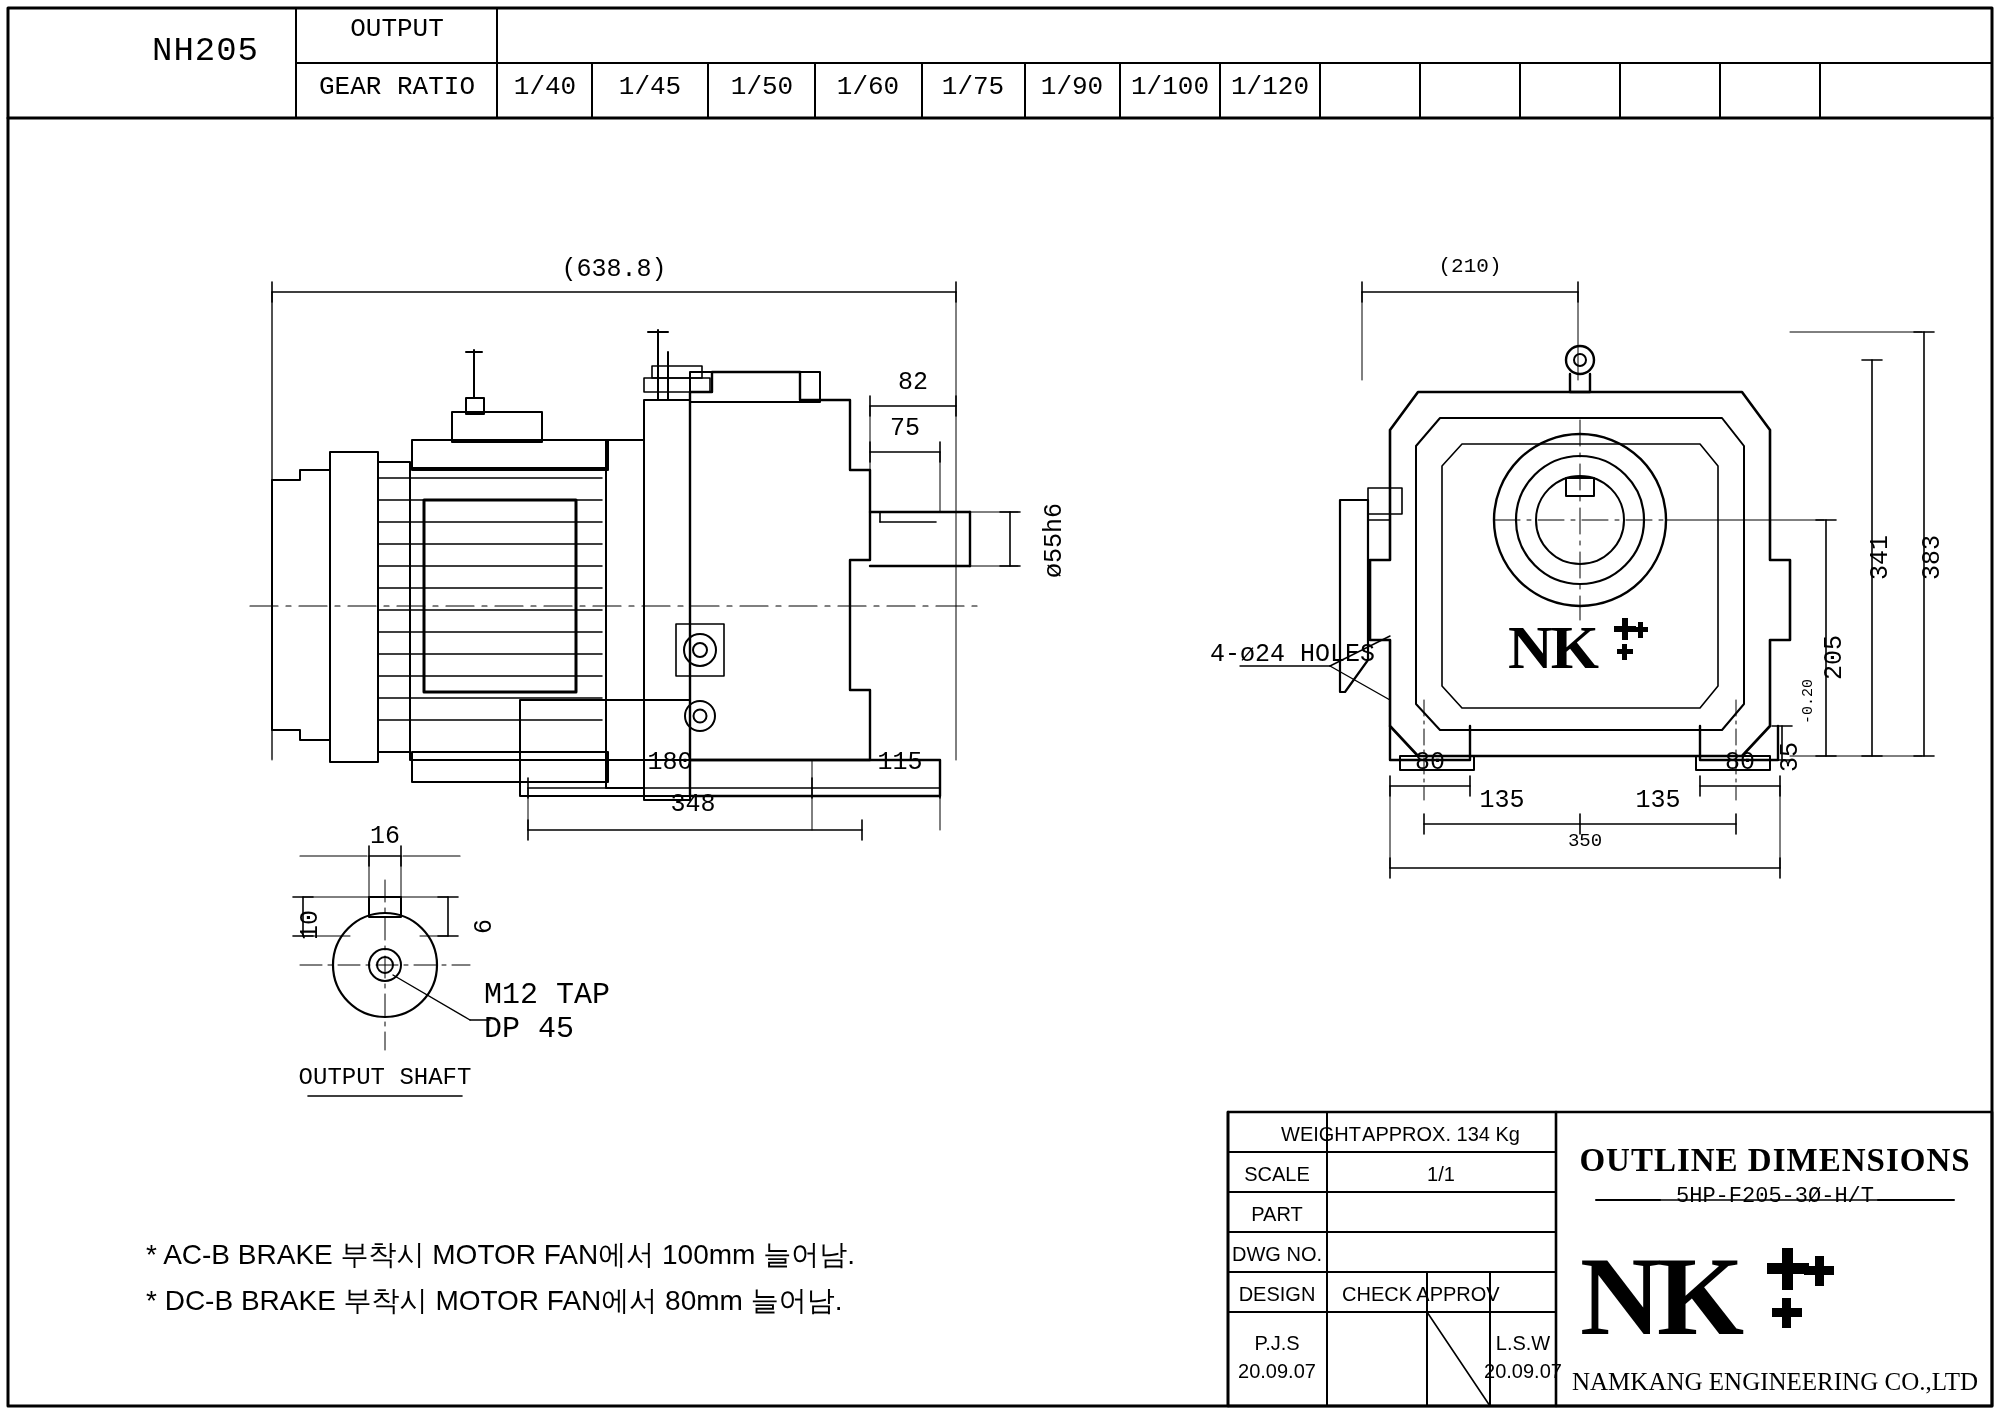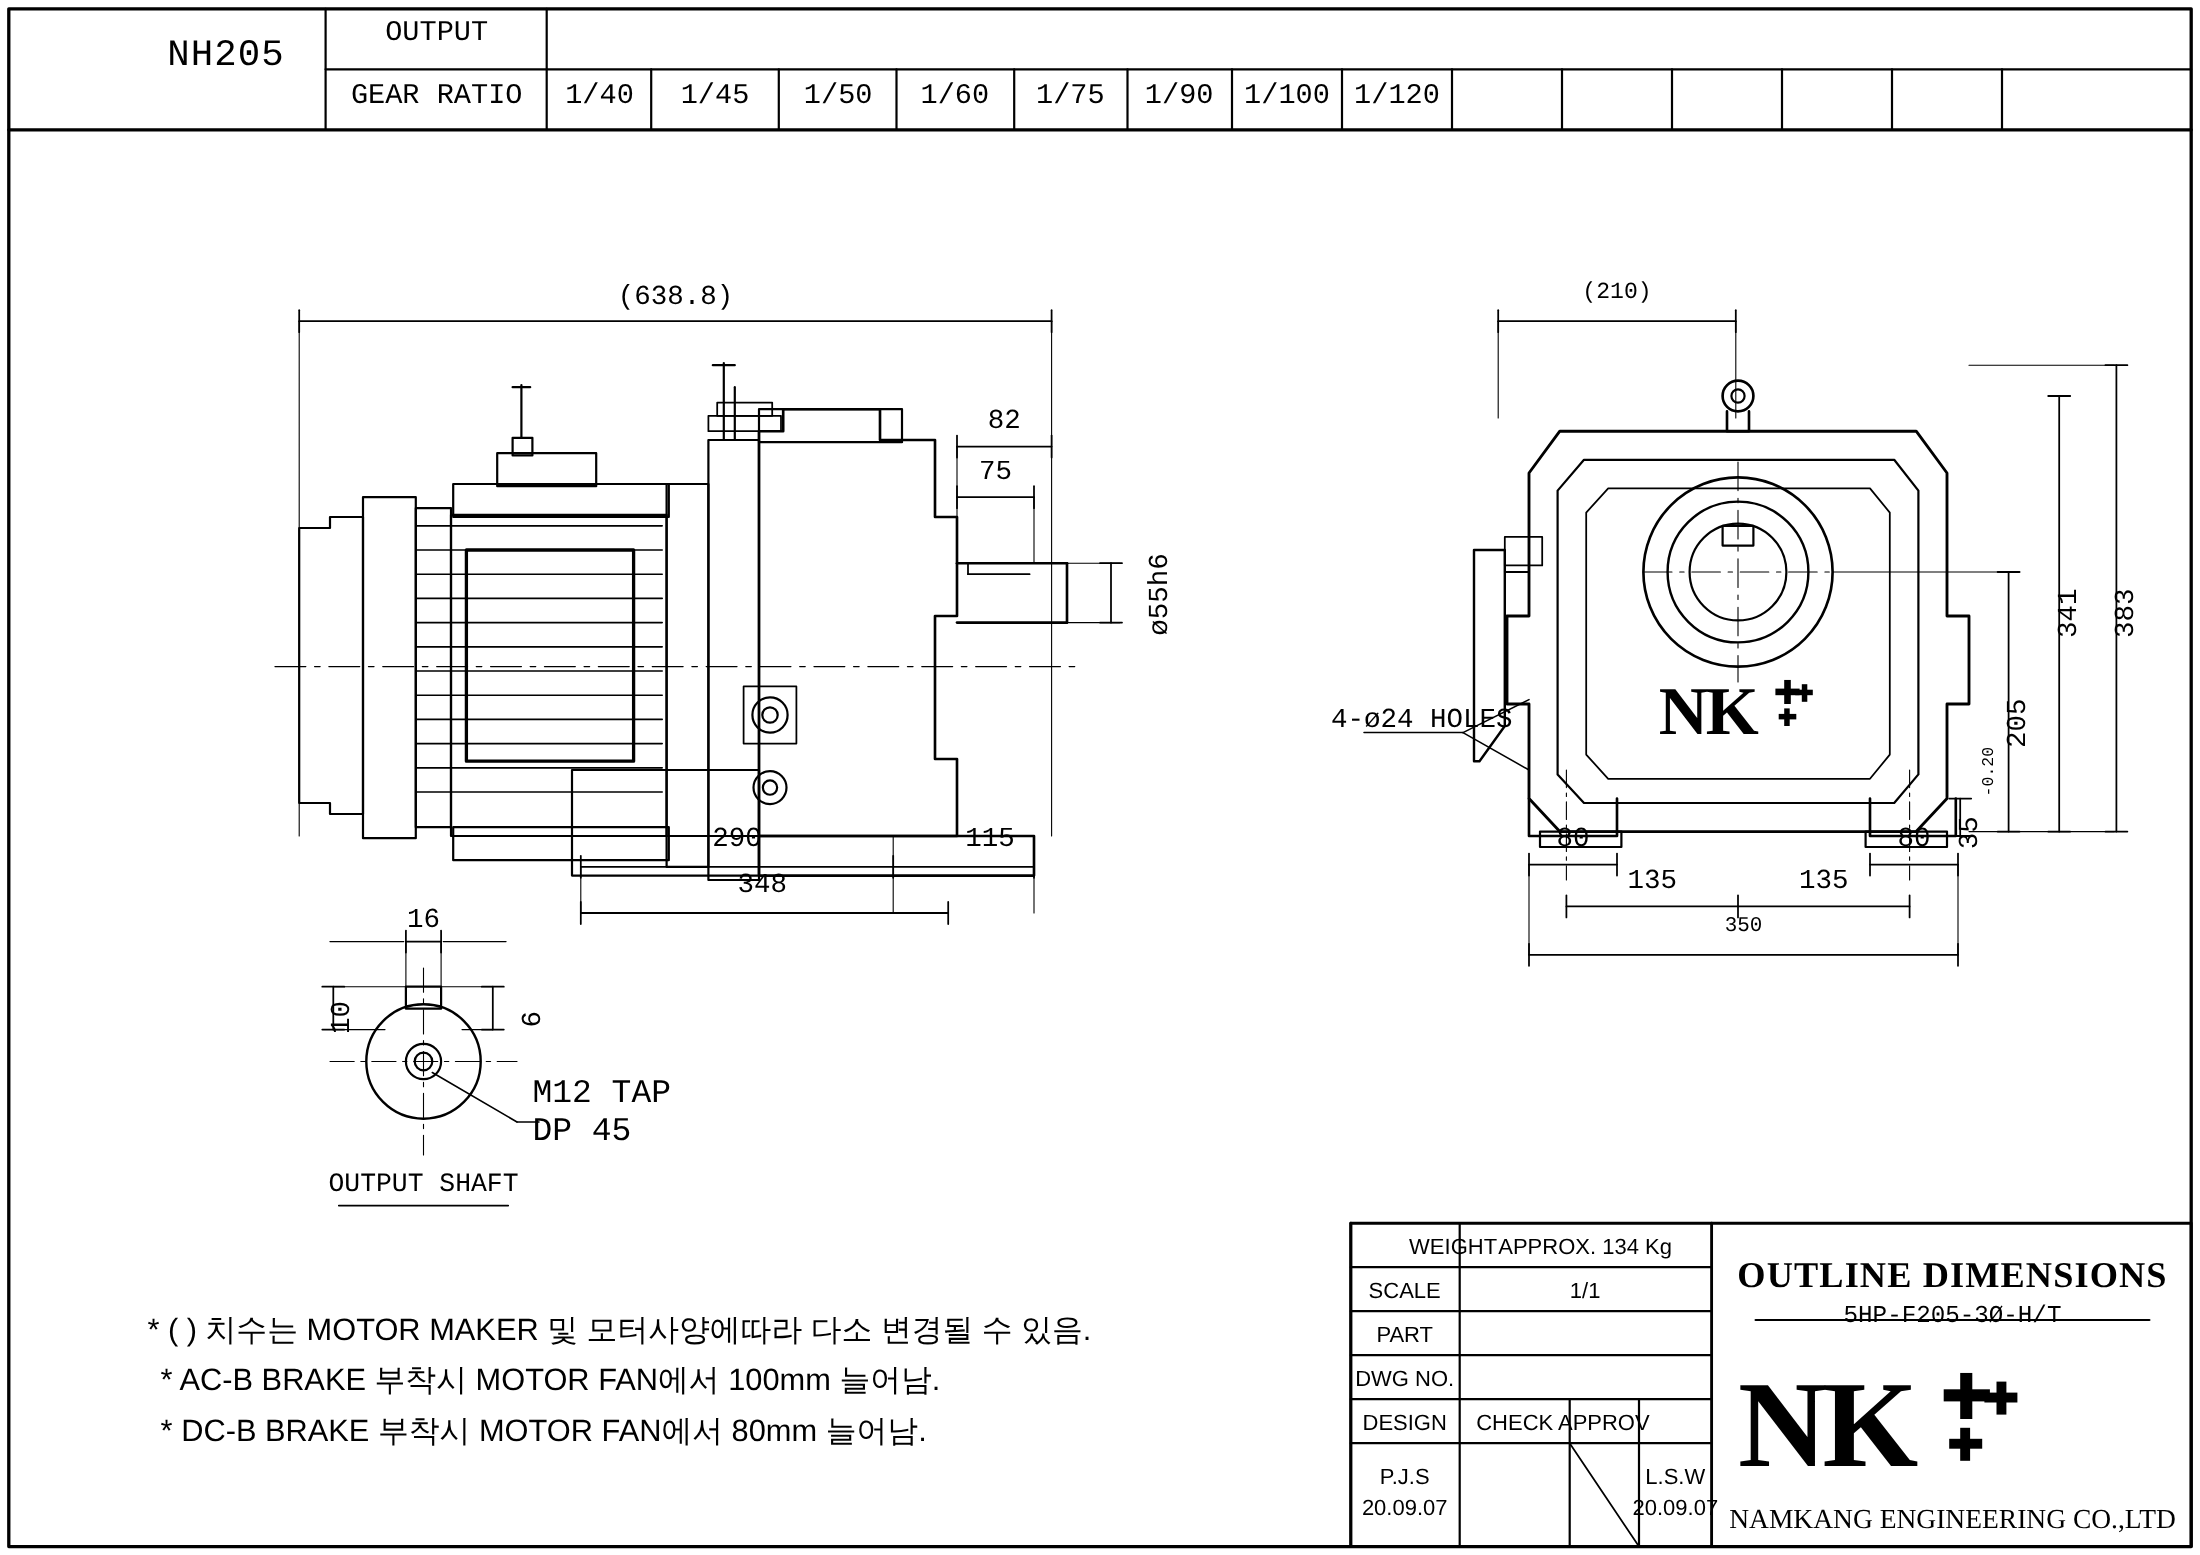--- a/index.html
+++ b/index.html
@@ -281,21 +281,21 @@
   <div class="txt mono ctr" style="left:868px;top:72px;font-size:26px;">1/60</div>
   <div class="txt mono ctr" style="left:973px;top:72px;font-size:26px;">1/75</div>
   <div class="txt mono ctr" style="left:1072px;top:72px;font-size:26px;">1/90</div>
   <div class="txt mono ctr" style="left:1170px;top:72px;font-size:26px;">1/100</div>
   <div class="txt mono ctr" style="left:1270px;top:72px;font-size:26px;">1/120</div>
 
   <div class="txt mono ctr" style="left:614px;top:255px;font-size:25px;">(638.8)</div>
   <div class="txt mono ctr" style="left:913px;top:368px;font-size:25px;">82</div>
   <div class="txt mono ctr" style="left:905px;top:414px;font-size:25px;">75</div>
   <div class="txt mono rot90" style="left:1040px;top:578px;font-size:25px;">ø55h6</div>
-  <div class="txt mono ctr" style="left:670px;top:748px;font-size:25px;">290</div>
+  <div class="txt mono ctr" style="left:670px;top:748px;font-size:25px;">180</div>
   <div class="txt mono ctr" style="left:900px;top:748px;font-size:25px;">115</div>
   <div class="txt mono ctr" style="left:693px;top:790px;font-size:25px;">348</div>
 
   <div class="txt mono ctr" style="left:1470px;top:255px;font-size:21px;">(210)</div>
   <div class="txt mono" style="left:1210px;top:640px;font-size:25px;">4-ø24 HOLES</div>
   <div class="txt mono rot90" style="left:1918px;top:580px;font-size:25px;">383</div>
   <div class="txt mono rot90" style="left:1866px;top:580px;font-size:25px;">341</div>
   <div class="txt mono rot90" style="left:1820px;top:680px;font-size:25px;">205</div>
   <div class="txt mono rot90" style="left:1800px;top:688px;font-size:15px;">0</div>
   <div class="txt mono rot90" style="left:1800px;top:724px;font-size:15px;">-0.2</div>
@@ -322,21 +322,20 @@
     </span>
   </div>
 
   <div class="txt mono ctr" style="left:385px;top:822px;font-size:25px;">16</div>
   <div class="txt mono rot90" style="left:296px;top:940px;font-size:25px;">10</div>
   <div class="txt mono rot90" style="left:470px;top:934px;font-size:25px;">6</div>
   <div class="txt mono" style="left:484px;top:978px;font-size:30px;">M12 TAP</div>
   <div class="txt mono" style="left:484px;top:1012px;font-size:30px;">DP 45</div>
   <div class="txt mono ctr" style="left:385px;top:1064px;font-size:24px;">OUTPUT SHAFT</div>
 
-  <div class="txt" style="left:134px;top:1190px;font-size:28px;">* (  ) 치수는 MOTOR MAKER 및 모터사양에따라 다소 변경될 수 있음.</div>
   <div class="txt" style="left:146px;top:1236px;font-size:28px;">* AC-B BRAKE 부착시 MOTOR FAN에서 100mm 늘어남.</div>
   <div class="txt" style="left:146px;top:1282px;font-size:28px;text-align:right;">* DC-B BRAKE 부착시 MOTOR FAN에서 80mm 늘어남.</div>
 
   <div class="txt ctr" style="left:1277px;top:1123px;font-size:20px;margin-left:44px;">WEIGHT</div>
   <div class="txt ctr" style="left:1441px;top:1123px;font-size:20px;">APPROX. 134 Kg</div>
   <div class="txt ctr" style="left:1277px;top:1163px;font-size:20px;">SCALE</div>
   <div class="txt ctr" style="left:1441px;top:1163px;font-size:20px;">1/1</div>
   <div class="txt ctr" style="left:1277px;top:1203px;font-size:20px;">PART</div>
   <div class="txt ctr" style="left:1441px;top:1203px;font-size:20px;"></div>
   <div class="txt ctr" style="left:1277px;top:1243px;font-size:20px;">DWG NO.</div>

